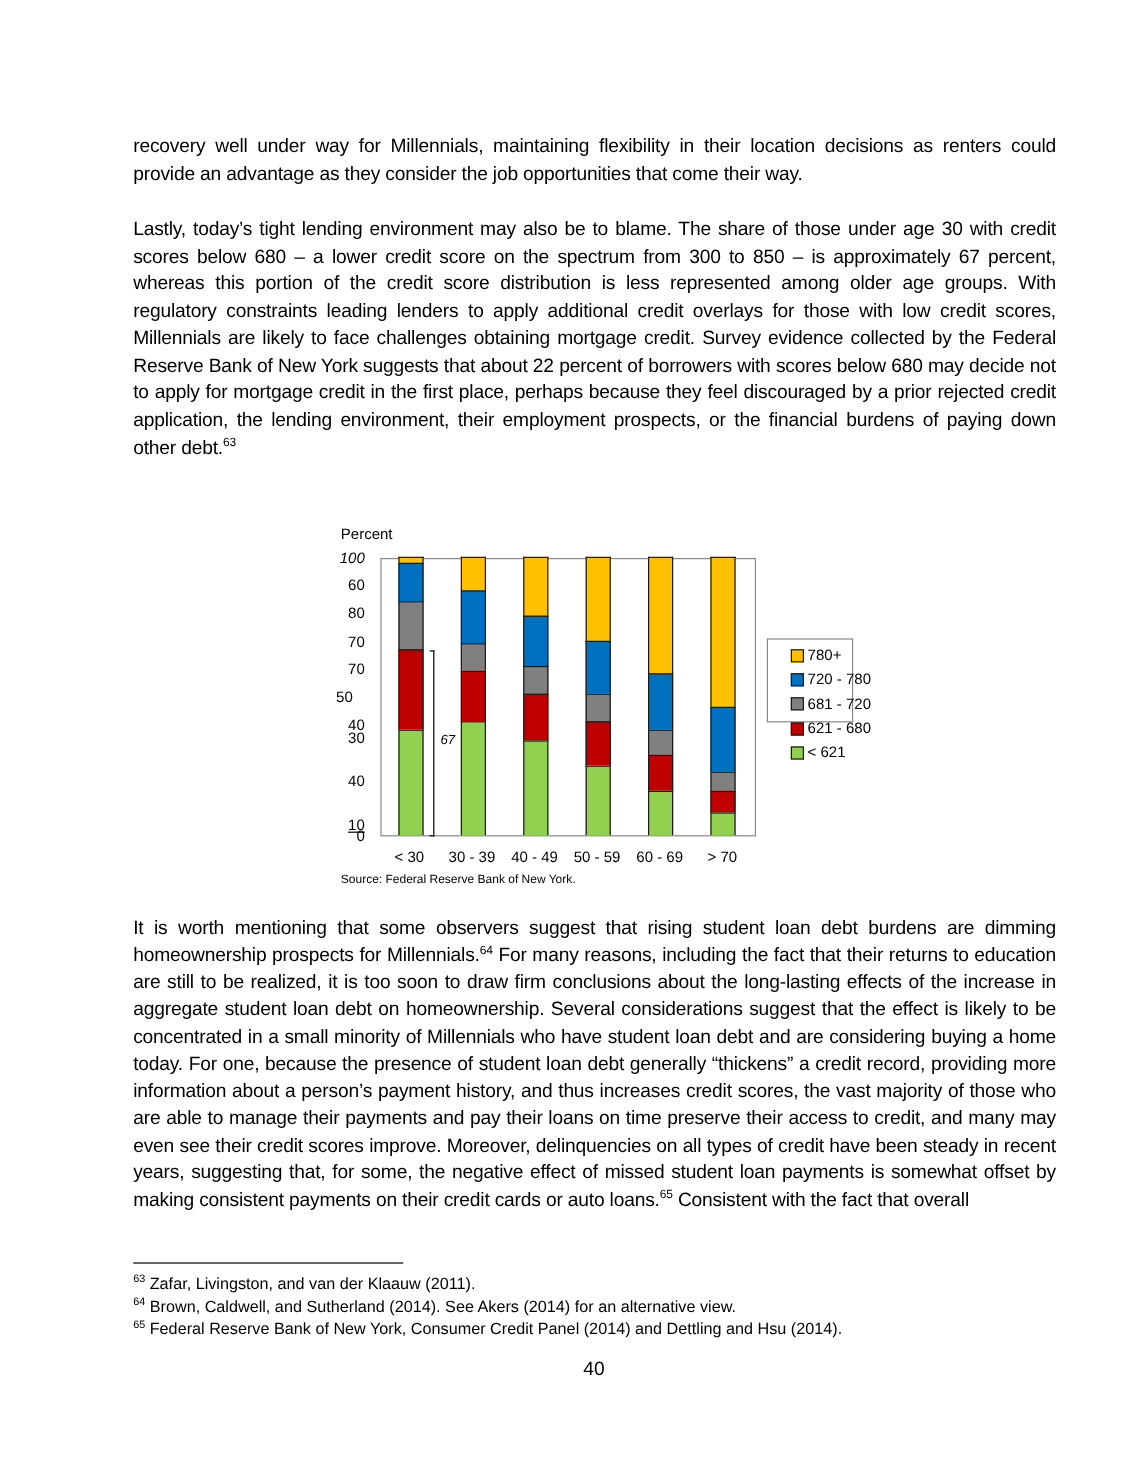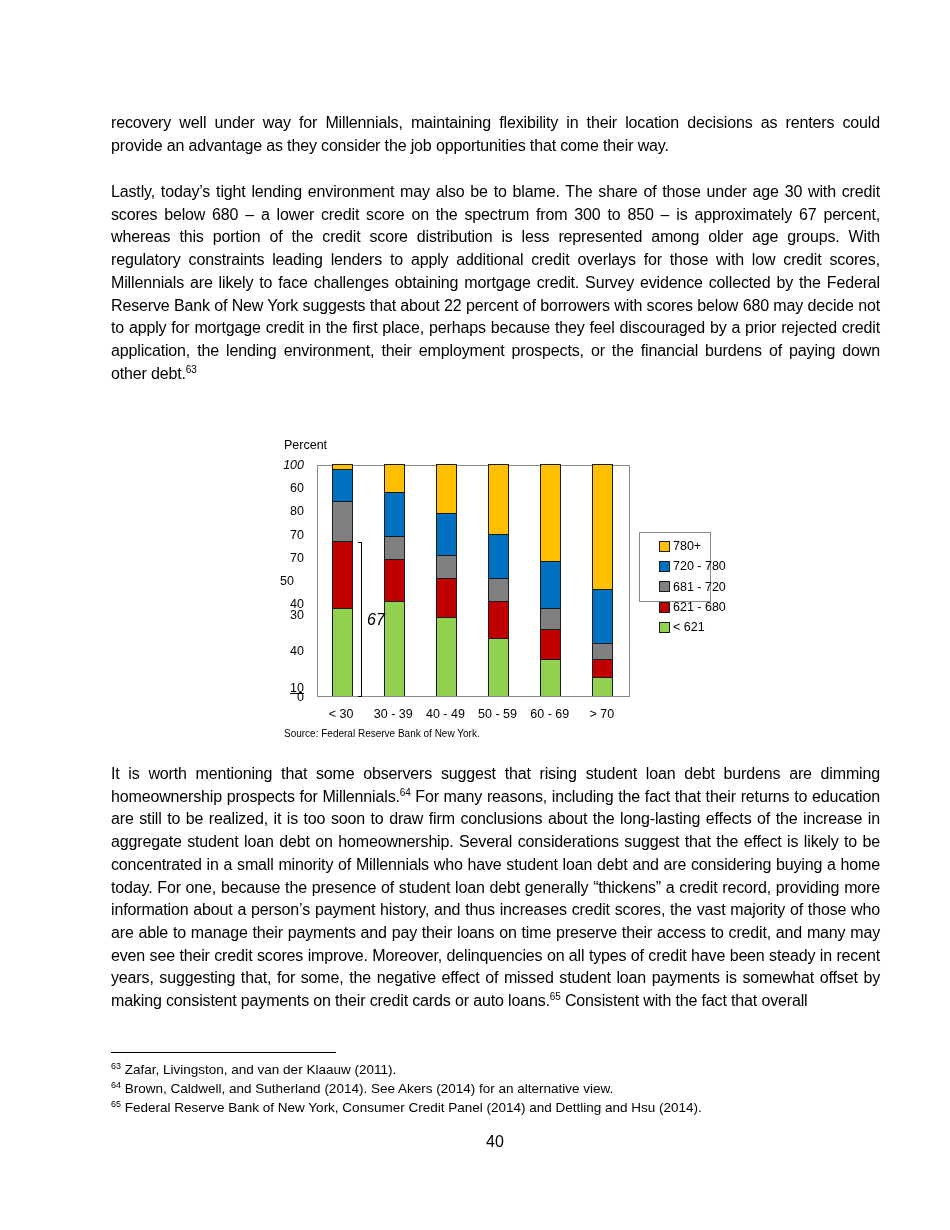--- a/index.html
+++ b/index.html
@@ -17,21 +17,21 @@
   .ylabel { position: absolute; left: 14px; top: 28px; font-size: 12.5px; }
   .plot { position: absolute; left: 47px; top: 55px; width: 313px; height: 232px;
           border: 1px solid #888; border-left: 1px solid #888; box-sizing: border-box; }
   .ytick { position: absolute; left: 0; width: 34px; text-align: right; font-size: 12.5px;
            line-height: 12px; }
   .bar { position: absolute; bottom: 0; width: 21px; display: flex; flex-direction: column-reverse; }
   .seg { box-sizing: border-box; border: 1px solid #1a1a1a; border-bottom: none; width: 100%; }
   .xtick { position: absolute; top: 297px; font-size: 12.5px; width: 60px; text-align: center; }
   .brace { position: absolute; left: 88px; border: 1px solid #000; border-left: none;
            width: 4px; box-sizing: border-box; }
-  .brace-label { position: absolute; font-size: 16px; font-style: italic; }
+  .brace-label { position: absolute; font-size: 11px; font-style: italic; }
   .legend { position: absolute; left: 369px; top: 122px; width: 72px; height: 70px;
             border: 1px solid #888; box-sizing: border-box; padding: 3px 19px; }
   .leg-item { display: flex; align-items: center; font-size: 12.5px; height: 20.3px; white-space: nowrap; }
   .leg-sw { width: 9px; height: 9px; border: 1px solid #1a1a1a; margin-right: 3px; flex: none; }
   .source { position: absolute; left: 14px; top: 318px; font-size: 10px; }
   .fn-rule { position: absolute; left: 111px; top: 1052px; width: 225px; height: 1px; background: #000; }
   .footnote { position: absolute; left: 111px; font-size: 13.5px; line-height: 18px; }
   .footnote sup { font-size: 9px; vertical-align: super; line-height: 0; }
   #fn63 { top: 1061px; } #fn64 { top: 1080px; } #fn65 { top: 1099px; }
   .pagenum { position: absolute; left: 0; width: 990px; top: 1133px; text-align: center; font-size: 16px; }

